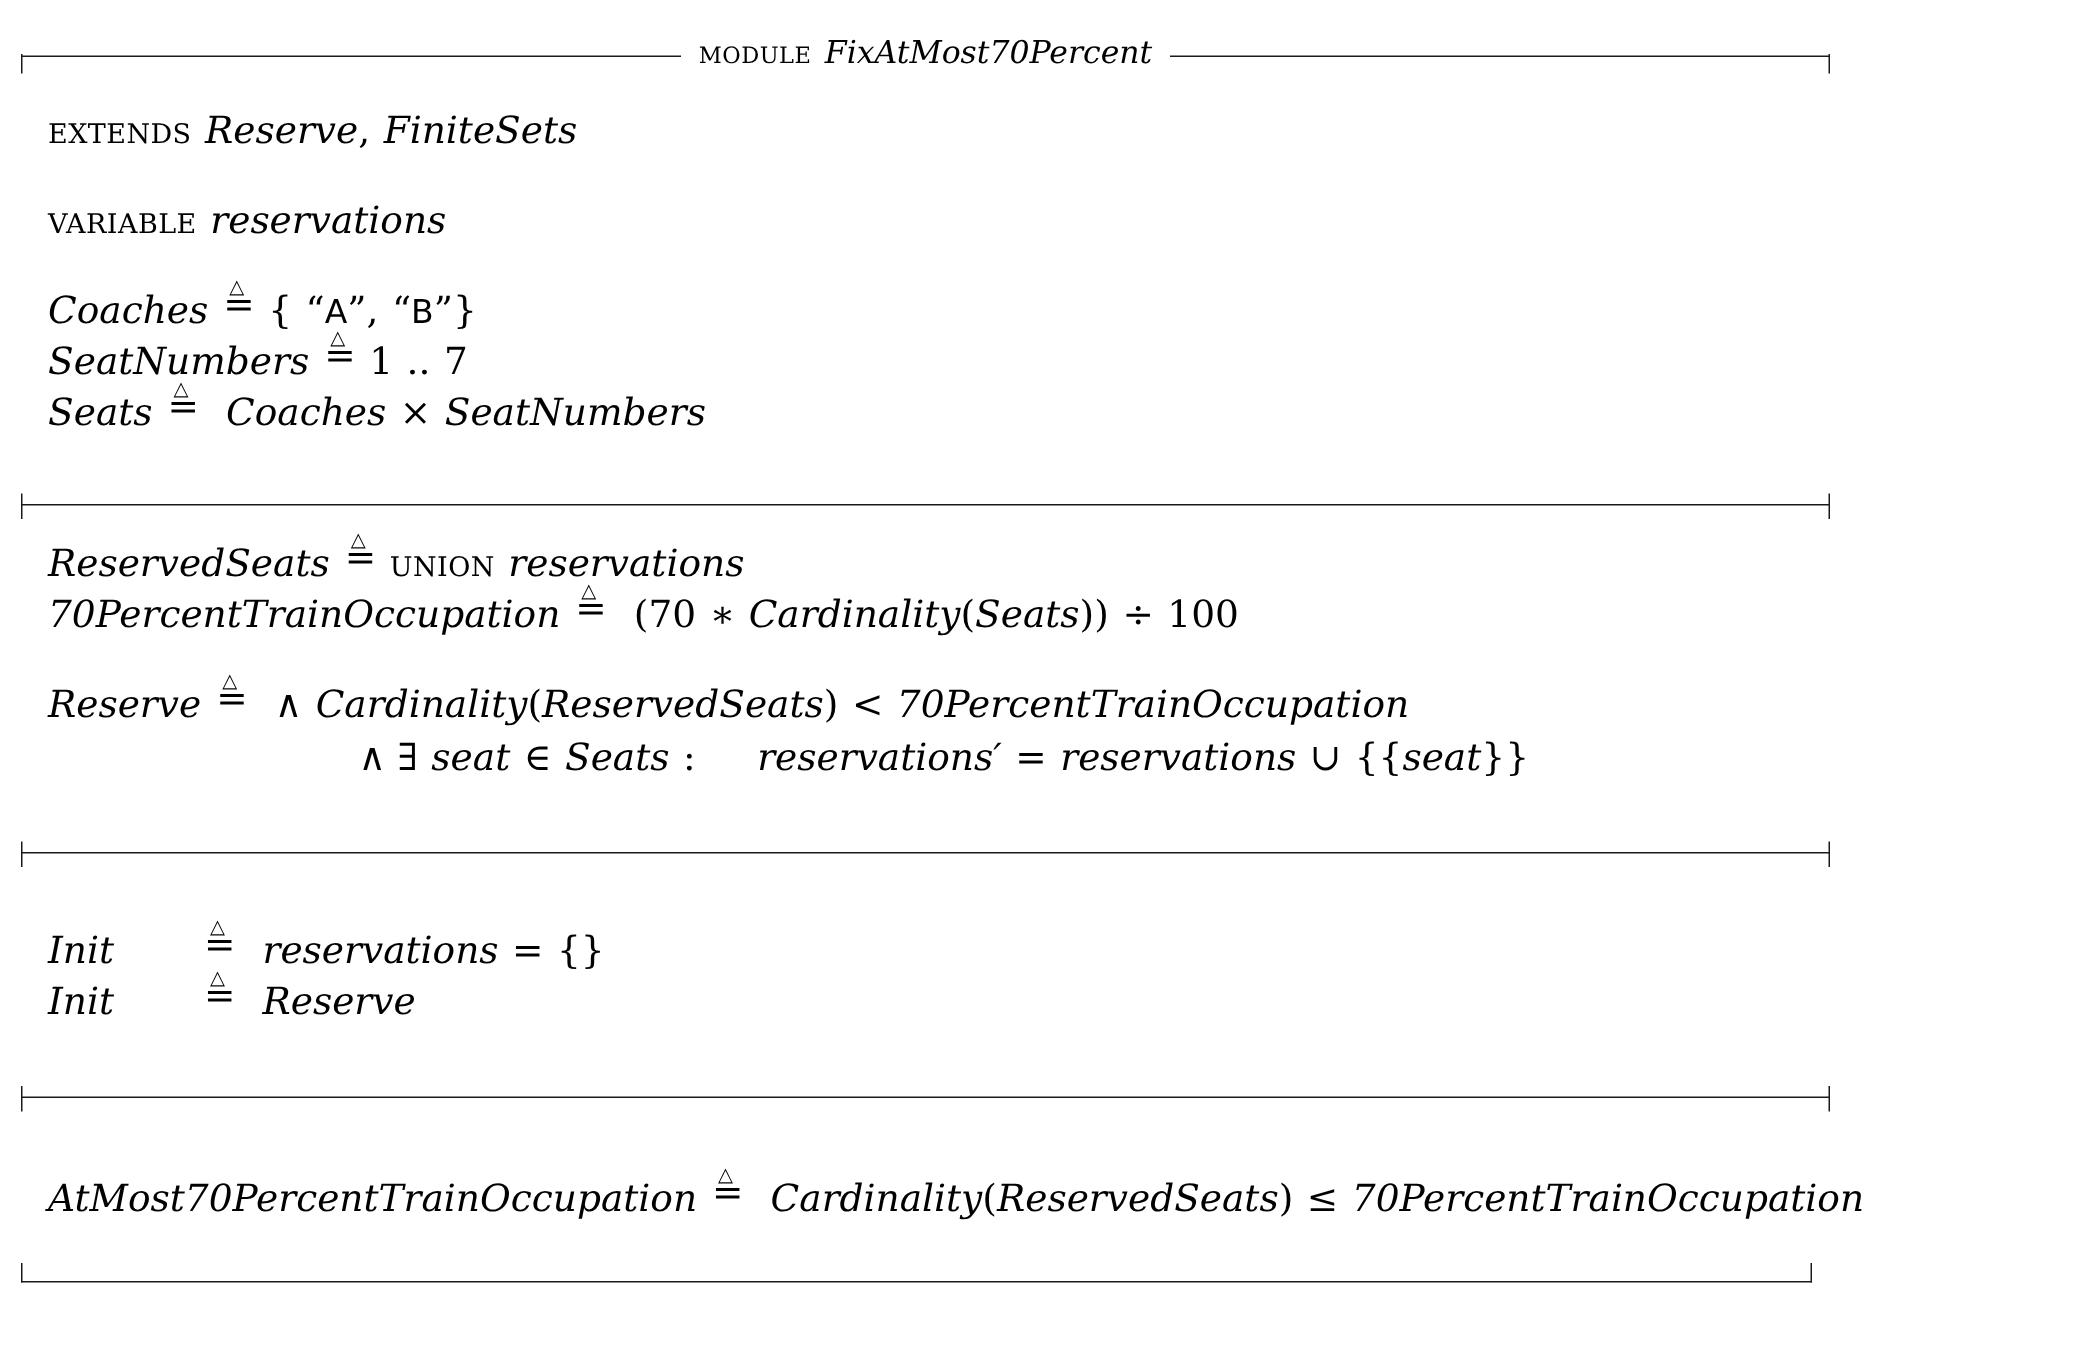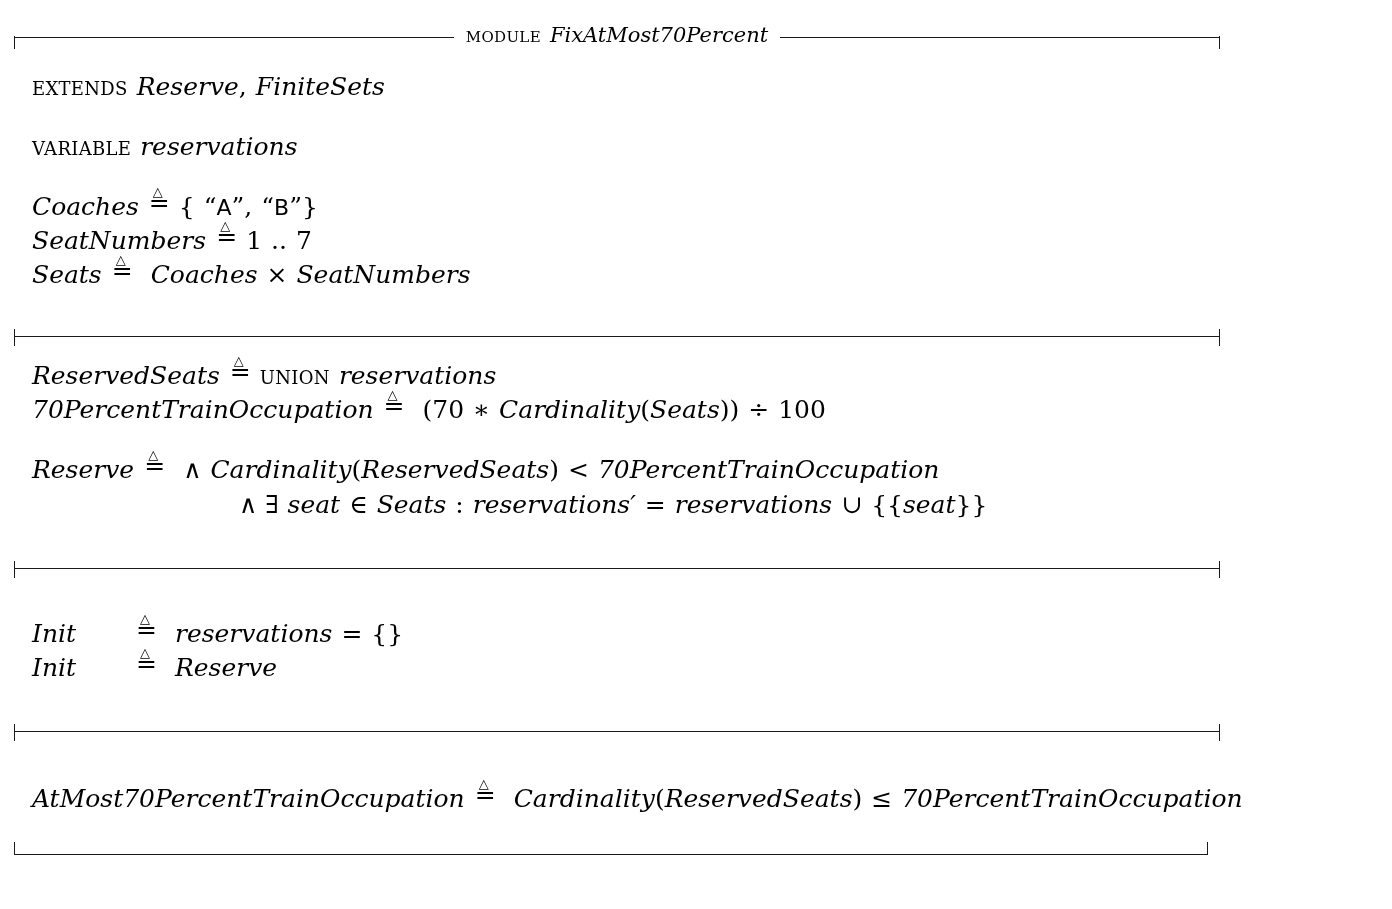--- a/index.html
+++ b/index.html
@@ -179,21 +179,21 @@
   .conj {
     display: flex;
     align-items: baseline;
     font-size: 25px;
     line-height: 1.46;
     white-space: nowrap;
   }
   .conj .bullet { flex: 0 0 auto; width: 26px; font-style: normal; }
   .conj-indent  { padding-left: 207px; }
 
-  .prime { font-style: italic; }
+  .prime { font-style: italic; margin-left: 32px; }
 </style>
 </head>
 <body>
 
 <div class="page">
   <div class="module">
 
     <div class="module-head">
       <div class="rule left"></div>
       <div class="title"><span class="kw">module</span><span class="sp"></span><span class="id">FixAtMost70Percent</span></div>

